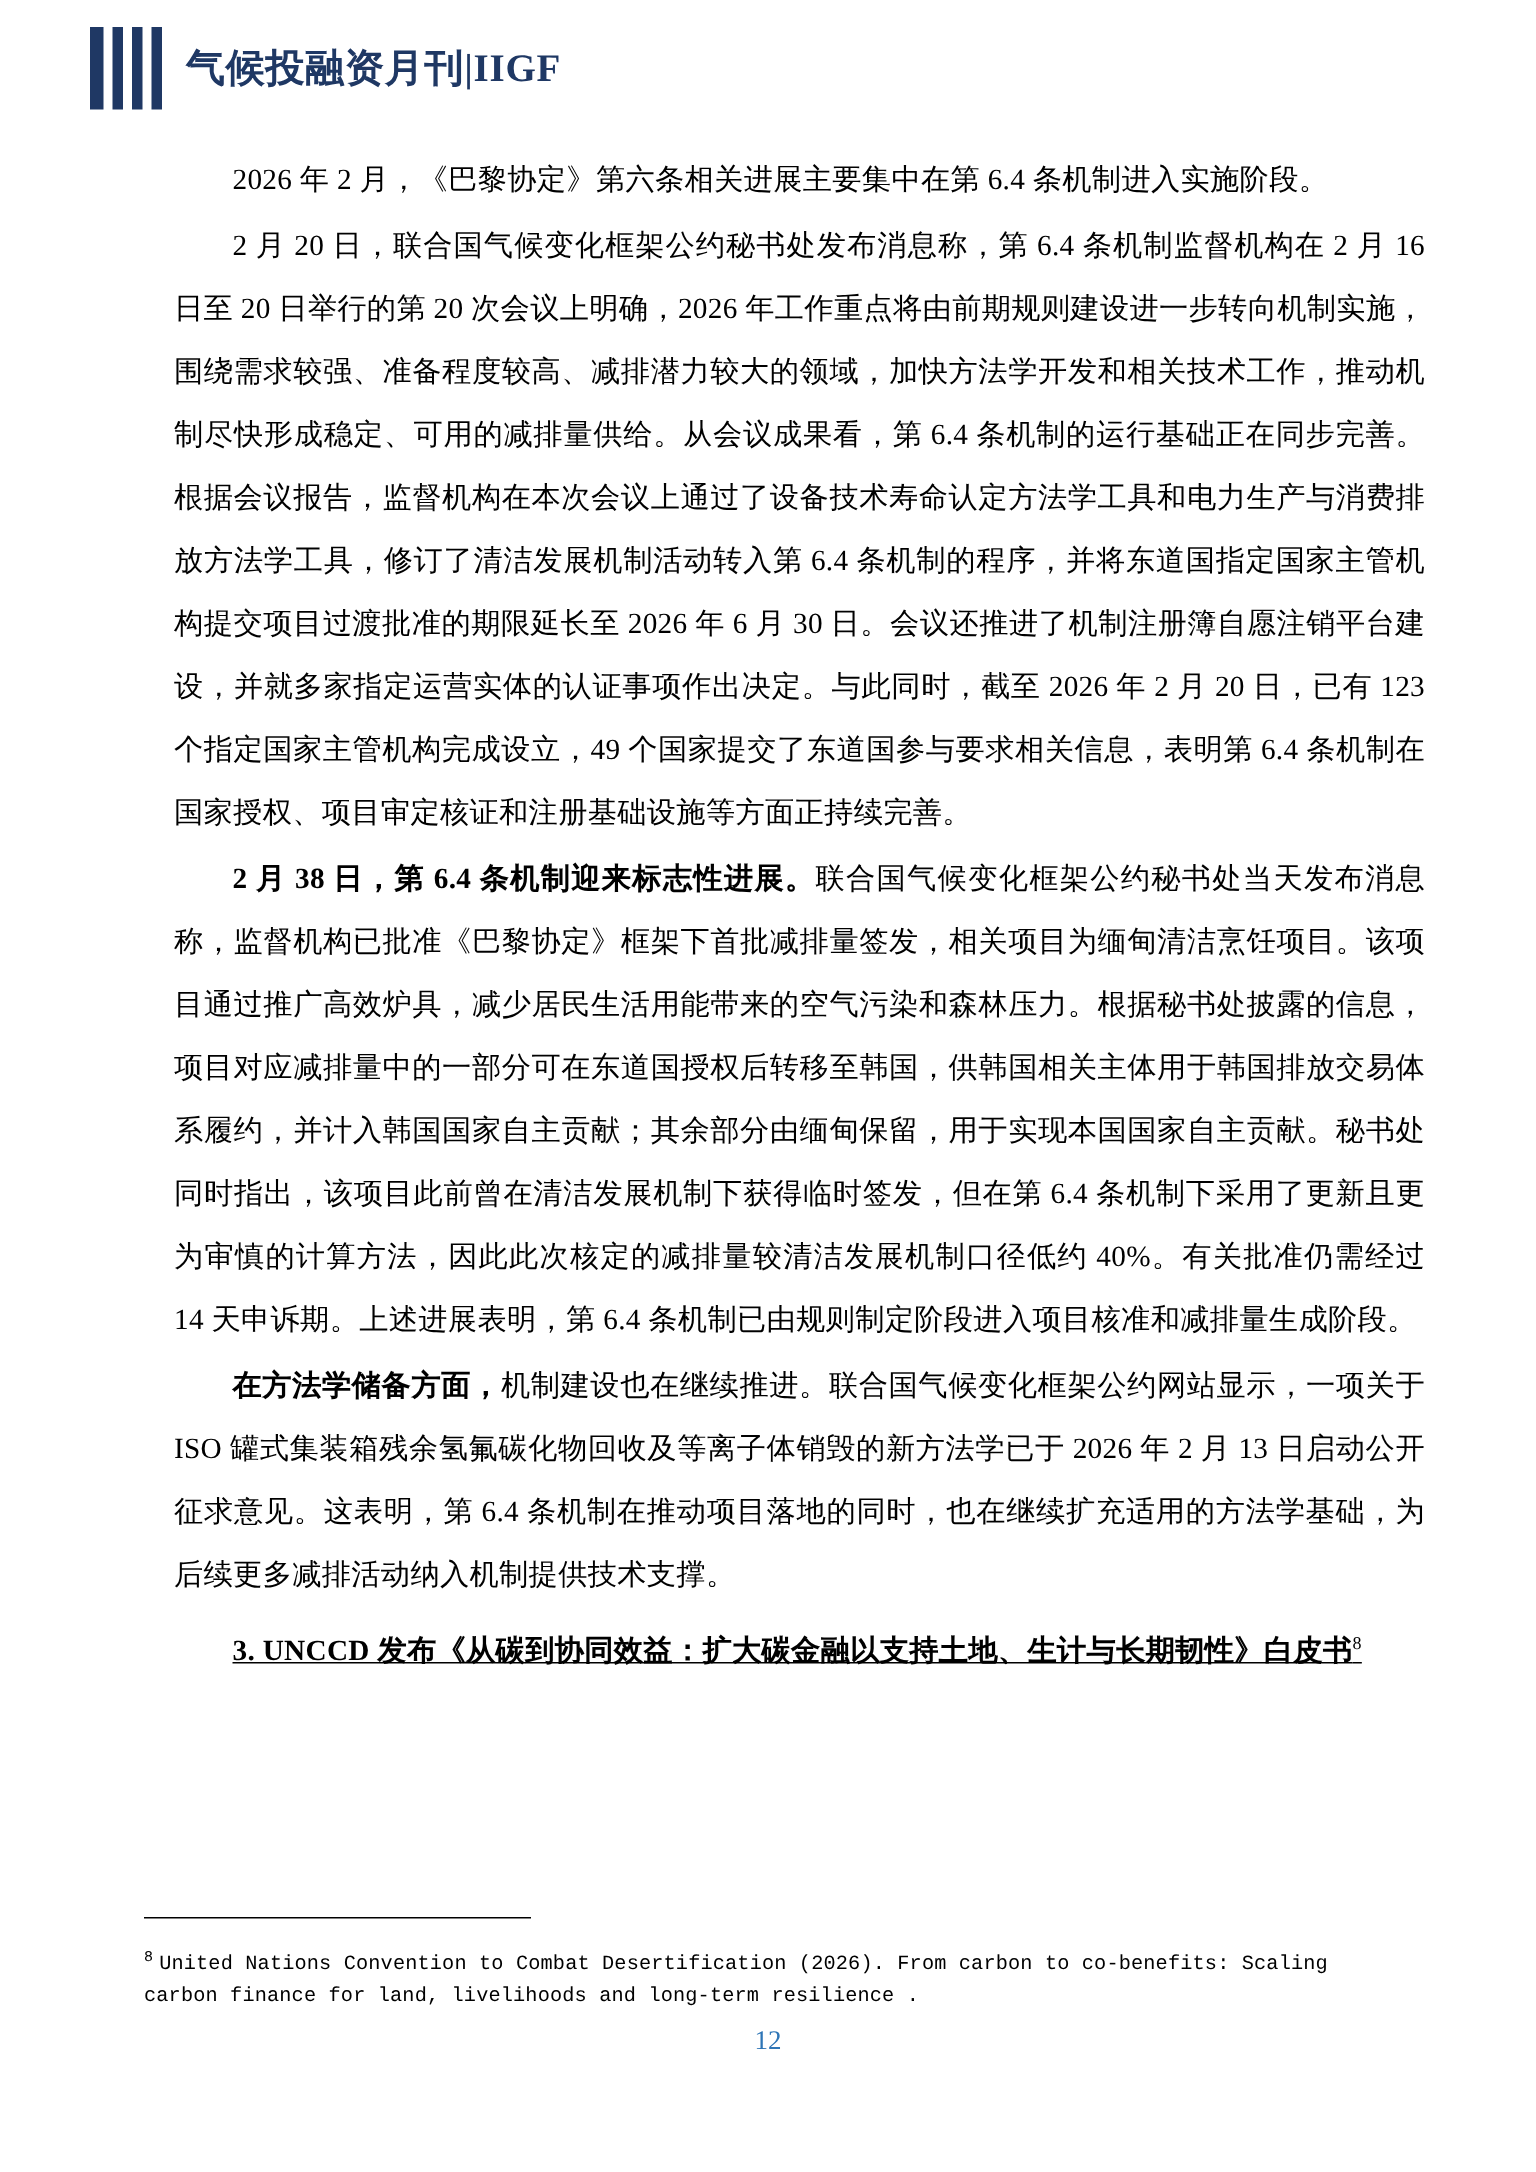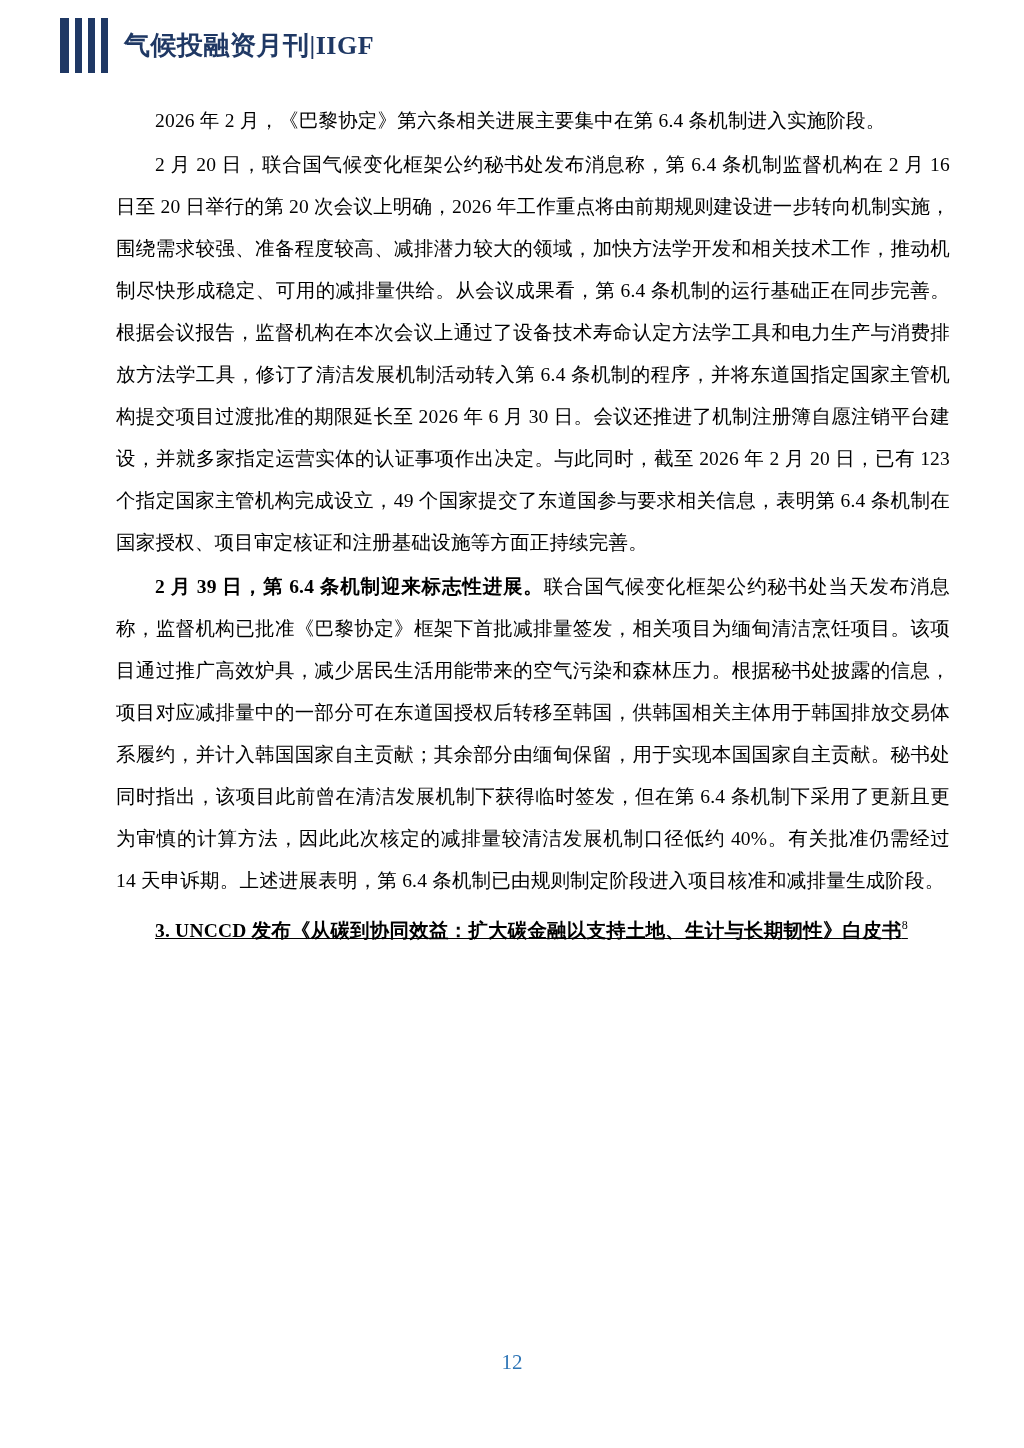--- a/index.html
+++ b/index.html
@@ -124,21 +124,21 @@
     margin-right: 4px;
   }
 
   
   .page-number {
     position: absolute;
     left: 0;
     top: 1350px;
     width: 1024px;
     text-align: center;
-    font-size: 21px;
+    font-size: 18px;
     color: #2e75b6;
     font-family: "Liberation Serif", serif;
   }
 </style>
 </head>
 <body>
 
 <div class="page">
 
   <div class="header">
@@ -150,23 +150,28 @@
     </div>
     <div class="header-title">气候投融资月刊|IIGF</div>
   </div>
 
   <div class="content">
 
     <p class="para">2026 年 2 月，《巴黎协定》第六条相关进展主要集中在第 6.4 条机制进入实施阶段。</p>
 
     <p class="para"><span>2 月 20 日，联合国气候变化框架公约秘书处发布消息称，第 6.4 条机制监督机构在 2 月 16 日至 20 日举行的第 20 次会议上明确，2026 年工作重点将由前期规则建设进一步转向机制实施，围绕需求较强、准备程度较高、减排潜力较大的领域，加快方法学开发和相关技术工作，推动机制尽快形成稳定、可用的减排量供给。从会议成果看，第 6.4 条机制的运行基础正在同步完善。根据会议报告，监督机构在本次会议上通过了设备技术寿命认定方法学工具和电力生产与消费排放方法学工具，修订了清洁发展机制活动转入第 6.4 条机制的程序，并将东道国指定国家主管机构提交项目过渡批准的期限延长至 2026 年 6 月 30 日。会议还推进了机制注册簿自愿注销平台建设，并就多家指定运营实体的认证事项作出决定。与此同时，截至 2026 年 2 月 20 日，已有 123 个指定国家主管机构完成设立，49 个国家提交了东道国参与要求相关信息，表明第 6.4 条机制在国家授权、项目审定核证和注册基础设施等方面正持续完善。</span></p>
 
-    <p class="para"><b>2 月 39 日，第 6.4 条机制迎来标志性进展。</b><span>联合国气候变化框架公约秘书处当天发布消息称，监督机构已批准《巴黎协定》框架下首批减排量签发，相关项目为缅甸清洁烹饪项目。该项目通过推广高效炉具，减少居民生活用能带来的空气污染和森林压力。根据秘书处披露的信息，项目对应减排量中的一部分可在东道国授权后转移至韩国，供韩国相关主体用于韩国排放交易体系履约，并计入韩国国家自主贡献；其余部分由缅甸保留，用于实现本国国家自主贡献。秘书处同时指出，该项目此前曾在清洁发展机制下获得临时签发，但在第 6.4 条机制下采用了更新且更为审慎的计算方法，因此此次核定的减排量较清洁发展机制口径低约 40%。有关批准仍需经过 14 天申诉期。上述进展表明，第 6.4 条机制已由规则制定阶段进入项目核准和减排量生成阶段。</span></p>
+    <p class="para"><b>2 月 38 日，第 6.4 条机制迎来标志性进展。</b><span>联合国气候变化框架公约秘书处当天发布消息称，监督机构已批准《巴黎协定》框架下首批减排量签发，相关项目为缅甸清洁烹饪项目。该项目通过推广高效炉具，减少居民生活用能带来的空气污染和森林压力。根据秘书处披露的信息，项目对应减排量中的一部分可在东道国授权后转移至韩国，供韩国相关主体用于韩国排放交易体系履约，并计入韩国国家自主贡献；其余部分由缅甸保留，用于实现本国国家自主贡献。秘书处同时指出，该项目此前曾在清洁发展机制下获得临时签发，但在第 6.4 条机制下采用了更新且更为审慎的计算方法，因此此次核定的减排量较清洁发展机制口径低约 40%。有关批准仍需经过 14 天申诉期。上述进展表明，第 6.4 条机制已由规则制定阶段进入项目核准和减排量生成阶段。</span></p>
 
+    <p class="para"><b>在方法学储备方面，</b><span>机制建设也在继续推进。联合国气候变化框架公约网站显示，一项关于 ISO 罐式集装箱残余氢氟碳化物回收及等离子体销毁的新方法学已于 2026 年 2 月 13 日启动公开征求意见。这表明，第 6.4 条机制在推动项目落地的同时，也在继续扩充适用的方法学基础，为后续更多减排活动纳入机制提供技术支撑。</span></p>
 
     <p class="para section-heading"><span>3. UNCCD 发布《从碳到协同效益：扩大碳金融以支持土地、生计与长期韧性》白皮书</span><sup>8</sup></p>
 
   </div>
 
+  <div class="footnote-area">
+    <div class="footnote-rule"></div>
+    <div class="footnote-text"><sup>8</sup><span>United Nations Convention to Combat Desertification (2026).  From carbon to co-benefits: Scaling carbon finance for land, livelihoods and long-term resilience .</span></div>
+  </div>
 
   <div class="page-number">12</div>
 
 </div>
 
 </body></html>

